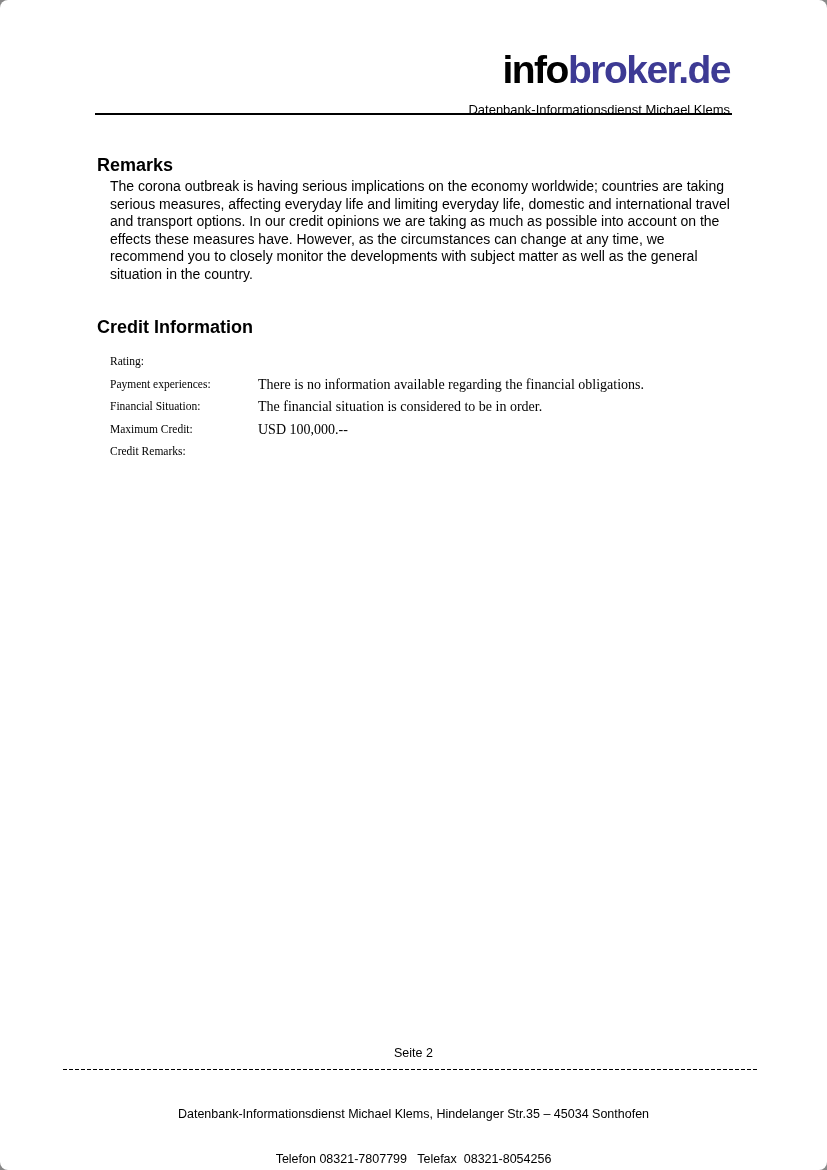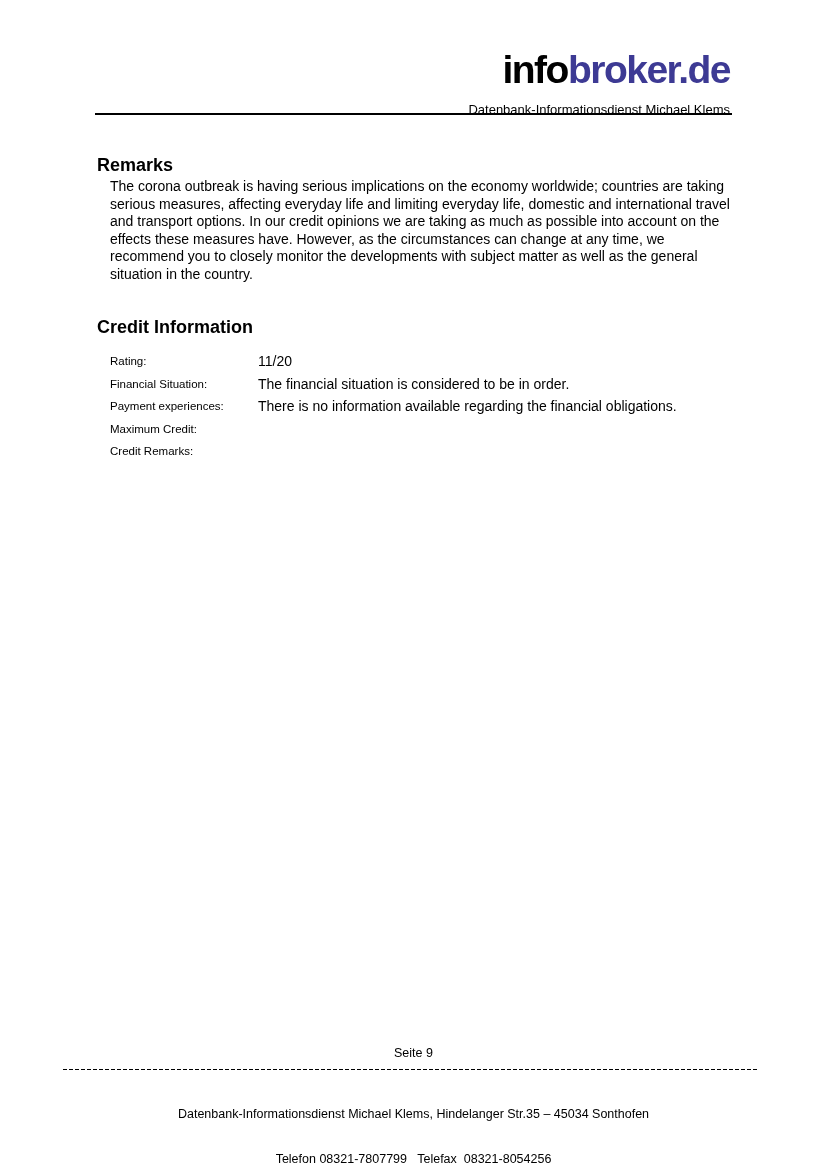--- a/index.html
+++ b/index.html
@@ -6,20 +6,21 @@
   html, body { background: #888; }
   .page {
     position: relative;
     width: 827px;
     height: 1170px;
     margin: 0 auto;
     background: #ffffff;
     font-family: "Liberation Sans", sans-serif;
     color: #000;
     overflow: hidden;
+    border-radius: 8px;
   }
 
   
   .header-block {
     position: absolute;
     top: 50px;
     right: 97px;
     text-align: right;
   }
   .logo {
@@ -73,20 +74,21 @@
   .credit-rows {
     position: absolute;
     top: 353px;
     left: 110px;
     width: 625px;
   }
   .credit-row {
     display: flex;
     align-items: flex-start;
     margin-bottom: 5px;
+    font-family: Liberation Serif, serif;
   }
   .credit-label {
     flex: 0 0 148px;
     font-size: 11.5px;
     line-height: 17.5px;
   }
   .credit-value {
     flex: 1 1 auto;
     font-size: 14px;
     line-height: 17.5px;
@@ -133,39 +135,39 @@
   </div>
   <div class="header-rule"></div>
 
   <div class="remarks-title">Remarks</div>
   <div class="remarks-body">The corona outbreak is having serious implications on the economy worldwide; countries are taking serious measures, affecting everyday life and limiting everyday life, domestic and international travel and transport options. In our credit opinions we are taking as much as possible into account on the effects these measures have. However, as the circumstances can change at any time, we recommend you to closely monitor the developments with subject matter as well as the general situation in the country.</div>
 
   <div class="credit-title">Credit Information</div>
   <div class="credit-rows">
     <div class="credit-row">
       <div class="credit-label">Rating:</div>
-      <div class="credit-value">11/20</div>
+    </div>
+    <div class="credit-row">
+      <div class="credit-label">Payment experiences:</div>
+      <div class="credit-value">There is no information available regarding the financial obligations.</div>
     </div>
     <div class="credit-row">
       <div class="credit-label">Financial Situation:</div>
       <div class="credit-value">The financial situation is considered to be in order.</div>
     </div>
     <div class="credit-row">
-      <div class="credit-label">Payment experiences:</div>
-      <div class="credit-value">There is no information available regarding the financial obligations.</div>
-    </div>
-    <div class="credit-row">
       <div class="credit-label">Maximum Credit:</div>
+      <div class="credit-value">USD 100,000.--</div>
     </div>
     <div class="credit-row">
       <div class="credit-label">Credit Remarks:</div>
     </div>
   </div>
 
-  <div class="page-number">Seite 9</div>
+  <div class="page-number">Seite 2</div>
   <div class="footer-dashed-rule"></div>
   <div class="footer-block">
     <div>Datenbank-Informationsdienst Michael Klems, Hindelanger Str.35 – 45034 Sonthofen</div>
     <div>Telefon 08321-7807799   Telefax  08321-8054256</div>
     
   </div>
 
 </div>
 
 </body></html>

